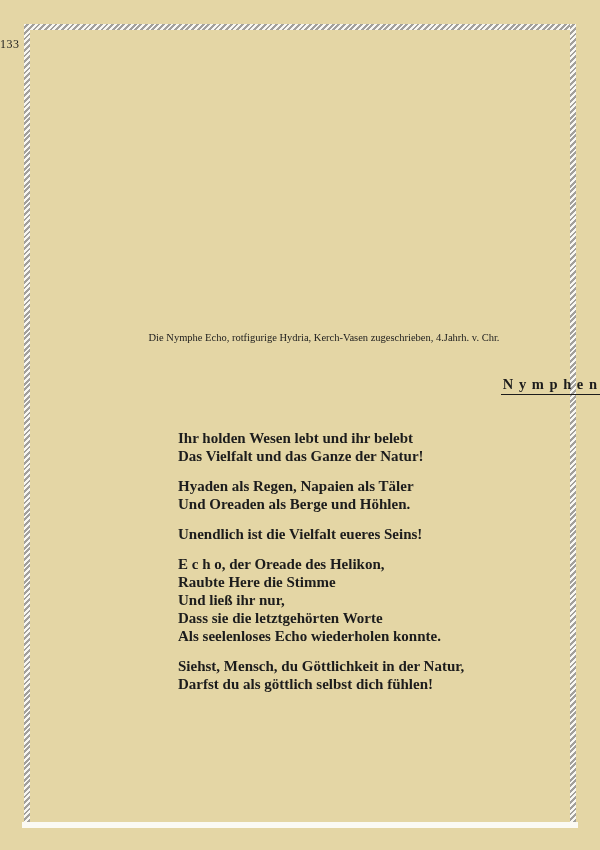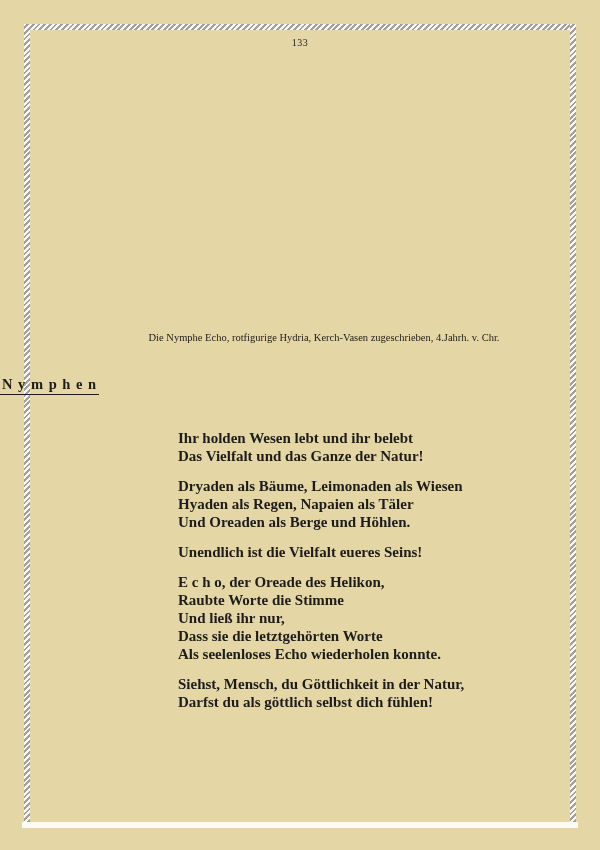--- a/index.html
+++ b/index.html
@@ -26,39 +26,38 @@
   .edge-top    { left: 24px; top: 24px;  width: 552px; height: 6px; }
   .edge-left   { left: 24px; top: 24px;  width: 6px;   height: 804px; }
   .edge-right  { left: 570px; top: 24px; width: 6px;   height: 804px; }
   .edge-bottom { left: 22px; top: 822px; width: 556px; height: 6px; background: #fbfaf4; }
 
   .page-number {
     position: absolute;
     top: 37px;
     left: 0;
     width: 100%;
-    text-align: center;
-    font-size: 10px;
+    font-size: 12px;
     letter-spacing: 0.5px;
   }
   .caption {
     position: absolute;
     top: 332px;
     left: 0;
     width: 100%;
     text-align: center;
     font-size: 10.5px;
     padding-left: 24px;
   }
   .title-row {
     position: absolute;
     top: 375px;
     left: 0;
     width: 100%;
-    text-align: left;
+    text-align: right;
     text-decoration: underline;
   }
   .title-text {
     display: inline-block;
     font-size: 14.5px;
     font-weight: bold;
     letter-spacing: 1px;
     padding: 0 2px 1px 2px;
     border-bottom: 1.5px solid #1c1c1c;
   }
@@ -93,30 +92,29 @@
 <div class="title-row">
   <span class="title-text">N y m p h e n</span>
 </div>
 
 <div class="poem">
   <div class="stanza">
     <div class="line">Ihr holden Wesen lebt und ihr belebt</div>
     <div class="line">Das Vielfalt und das Ganze der Natur!</div>
   </div>
   <div class="stanza">
-    <div class="line">Dryaden als Bäume, Leimonaden als Wiesen</div>
     <div class="line">Hyaden als Regen, Napaien als Täler</div>
     <div class="line">Und Oreaden als Berge und Höhlen.</div>
   </div>
   <div class="stanza">
     <div class="line">Unendlich ist die Vielfalt eueres Seins!</div>
   </div>
   <div class="stanza">
     <div class="line">E c h o, der Oreade des Helikon,</div>
-    <div class="line">Raubte Worte die Stimme</div>
+    <div class="line">Raubte Here die Stimme</div>
     <div class="line">Und ließ ihr nur,</div>
     <div class="line">Dass sie die letztgehörten Worte</div>
     <div class="line">Als seelenloses Echo wiederholen konnte.</div>
   </div>
   <div class="stanza">
     <div class="line">Siehst, Mensch, du Göttlichkeit in der Natur,</div>
     <div class="line">Darfst du als göttlich selbst dich fühlen!</div>
   </div>
 </div>
 

